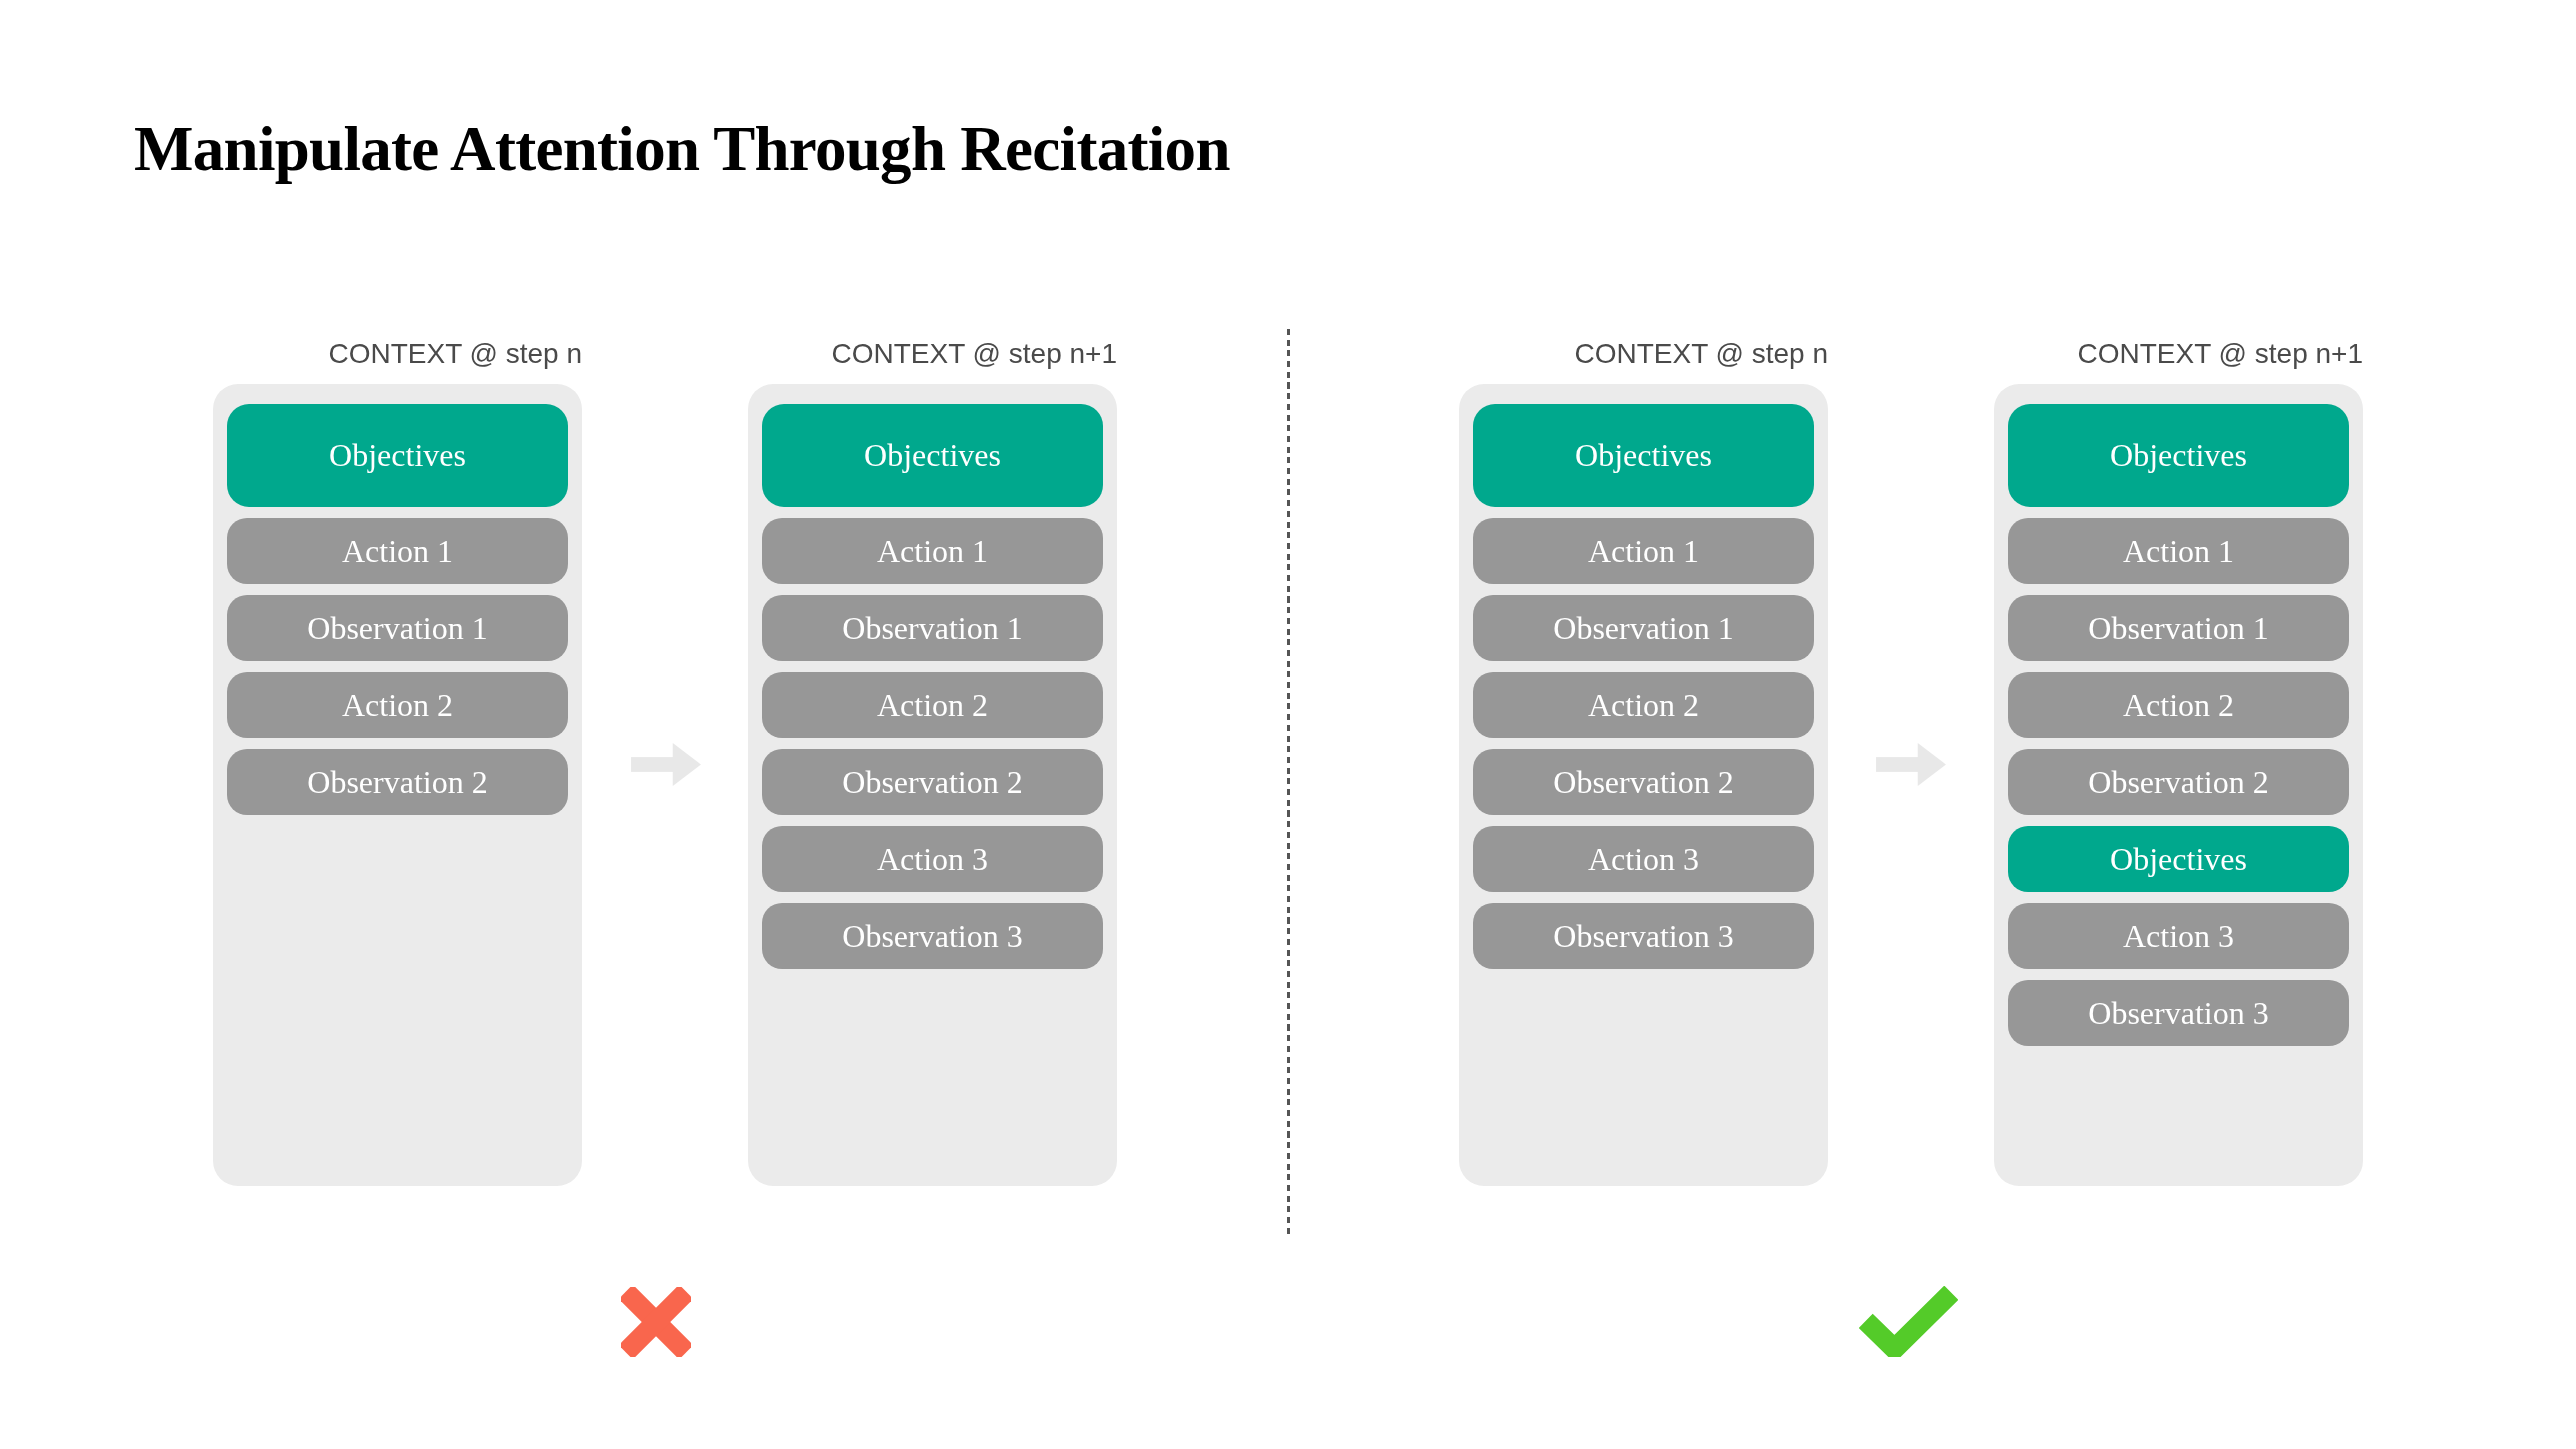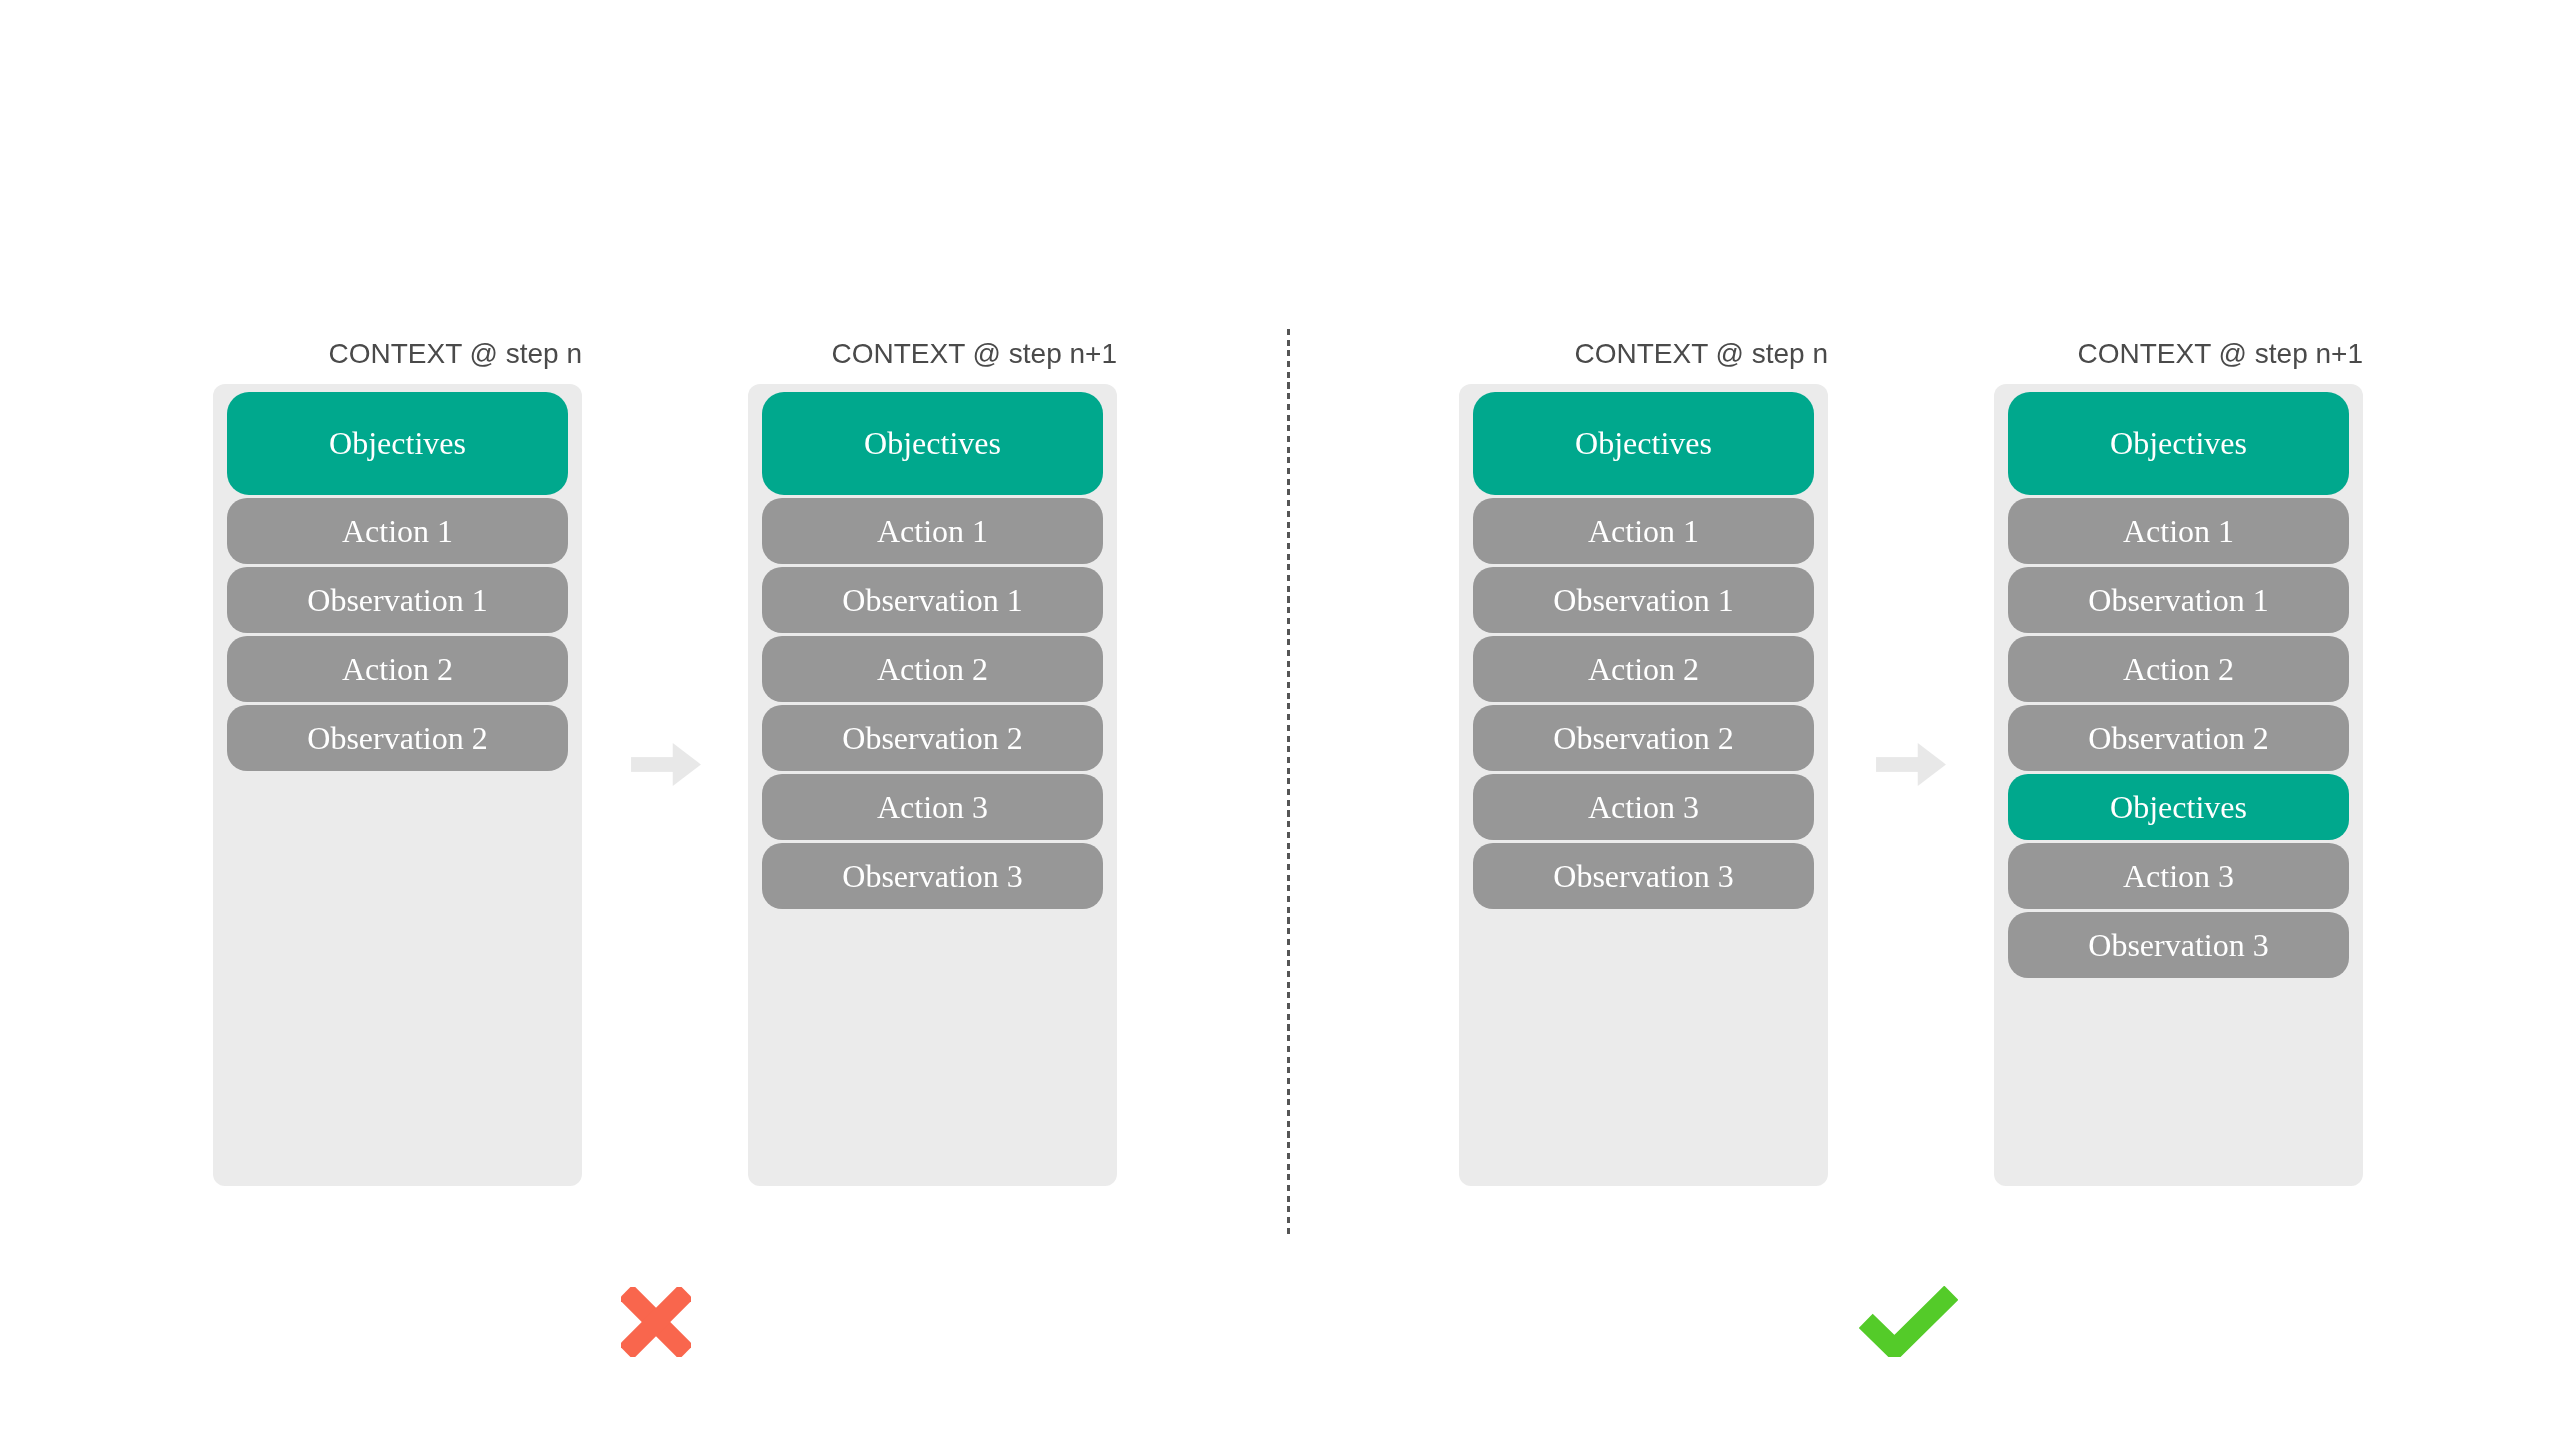--- a/index.html
+++ b/index.html
@@ -47,26 +47,26 @@
     font-family: "Liberation Sans", sans-serif;
     font-size: 28px;
     color: var(--header-text);
     white-space: nowrap;
   }
   .panel {
     margin-top: 11.4px;
     width: 369px;
     height: 802px;
     background: var(--panel-bg);
-    border-radius: 12px;
-    padding: 8px 14px;
+    border-radius: 25px;
+    padding: 20px 14px;
     box-sizing: border-box;
     display: flex;
     flex-direction: column;
-    gap: 3px;
+    gap: 11px;
     align-items: stretch;
   }
   .box {
     height: 66px;
     flex: 0 0 auto;
     border-radius: 20px;
     display: flex;
     align-items: center;
     justify-content: center;
     color: #ffffff;
@@ -105,20 +105,21 @@
     position: absolute;
   }
   #cross-mark { left: 621px; top: 1287px; width: 70px; height: 70px; }
   #check-mark { left: 1859px; top: 1286px; width: 99px; height: 71px; }
 </style>
 </head>
 <body>
 
 <div id="canvas" style="--teal: #00a88d; --gray-box: #979797; --panel-bg: #ebebeb; --header-text: #4a4a4a; --arrow: #e8e8e8; --divider: #555555; --cross: #f9664d; --check: #54cb29;">
 
+  <div class="title">Manipulate Attention Through Recitation</div>
 
   <div class="panel-group" style="left:213px">
     <div class="panel-header">CONTEXT @ step n</div>
     <div class="panel">
         <div class="box objective tall">Objectives</div>
         <div class="box step">Action 1</div>
         <div class="box step">Observation 1</div>
         <div class="box step">Action 2</div>
         <div class="box step">Observation 2</div>
       </div>

